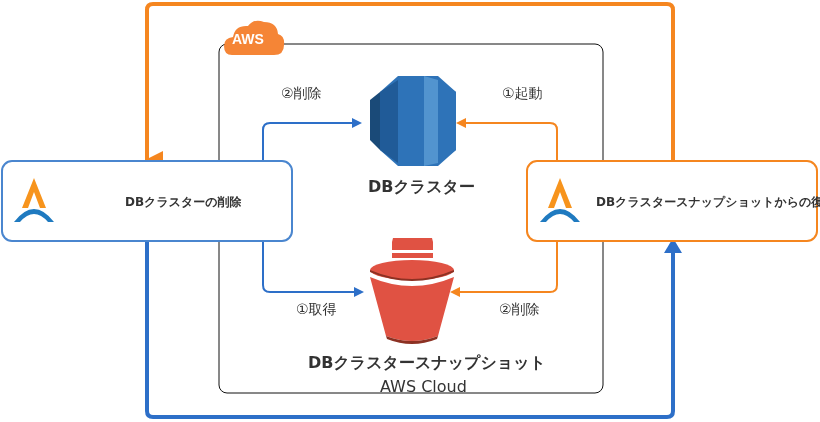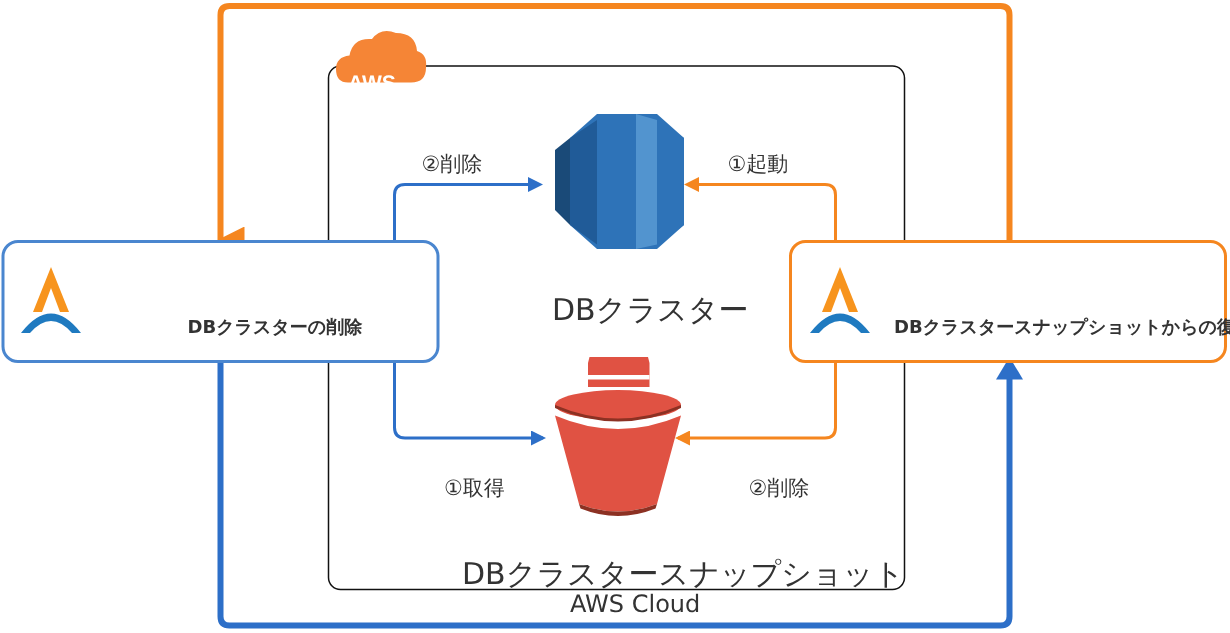--- a/index.html
+++ b/index.html
@@ -1,22 +1,22 @@
 <!DOCTYPE html>
 <html><head>
 <meta charset="utf-8">
 <style>
   html, body { margin:0; padding:0; background:#ffffff; }
   body { width:820px; height:422px; position:relative; overflow:hidden;
          font-family:"DejaVu Sans","Liberation Sans",sans-serif; }
   #canvas { position:absolute; left:0; top:0; }
-  .lbl { position:absolute; color:#333; white-space:nowrap;margin-top:16px; }
+  .lbl { position:absolute; color:#333; white-space:nowrap; }
   .small { font-size:14px; }
   .node-label { font-size:12px;font-weight:bold; }
-  .big { font-size:20px; }
+  .big { font-size:16px;font-weight:bold; }
   .cloud-text { font-size:16px; }
 </style>
 </head>
 <body>
 
 <svg id="canvas" width="820" height="422" viewBox="0 0 820 422">
   <defs>
     <marker id="arrBlue" markerWidth="10" markerHeight="10" refX="8" refY="5" orient="auto" markerUnits="userSpaceOnUse">
       <path d="M0,0 L10,5 L0,10 z" fill="#2d6fc8"></path>
     </marker>
@@ -81,14 +81,14 @@
 <div class="lbl" style="left:232px;top:31px;color:#fff;font-weight:bold;font-size:14px;font-family:'Liberation Sans',sans-serif;">AWS</div>
 <div class="lbl cloud-text" style="left:380px;top:377px;">AWS Cloud</div>
 
 <div class="lbl node-label" style="left:125px;top:194px;">DBクラスターの削除</div>
 <div class="lbl node-label" style="left:596px;top:194px;">DBクラスタースナップショットからの復旧</div>
 <div class="lbl big" style="left:368px;top:177px;">DBクラスター</div>
 <div class="lbl big" style="left:308px;top:353px;">DBクラスタースナップショット</div>
 
 <div class="lbl small" style="left:281px;top:85px;">②削除</div>
 <div class="lbl small" style="left:296px;top:301px;">①取得</div>
-<div class="lbl small" style="left:485px;top:85px;">①起動</div>
+<div class="lbl small" style="left:502px;top:85px;">①起動</div>
 <div class="lbl small" style="left:499px;top:301px;">②削除</div>
 
 </body></html>

